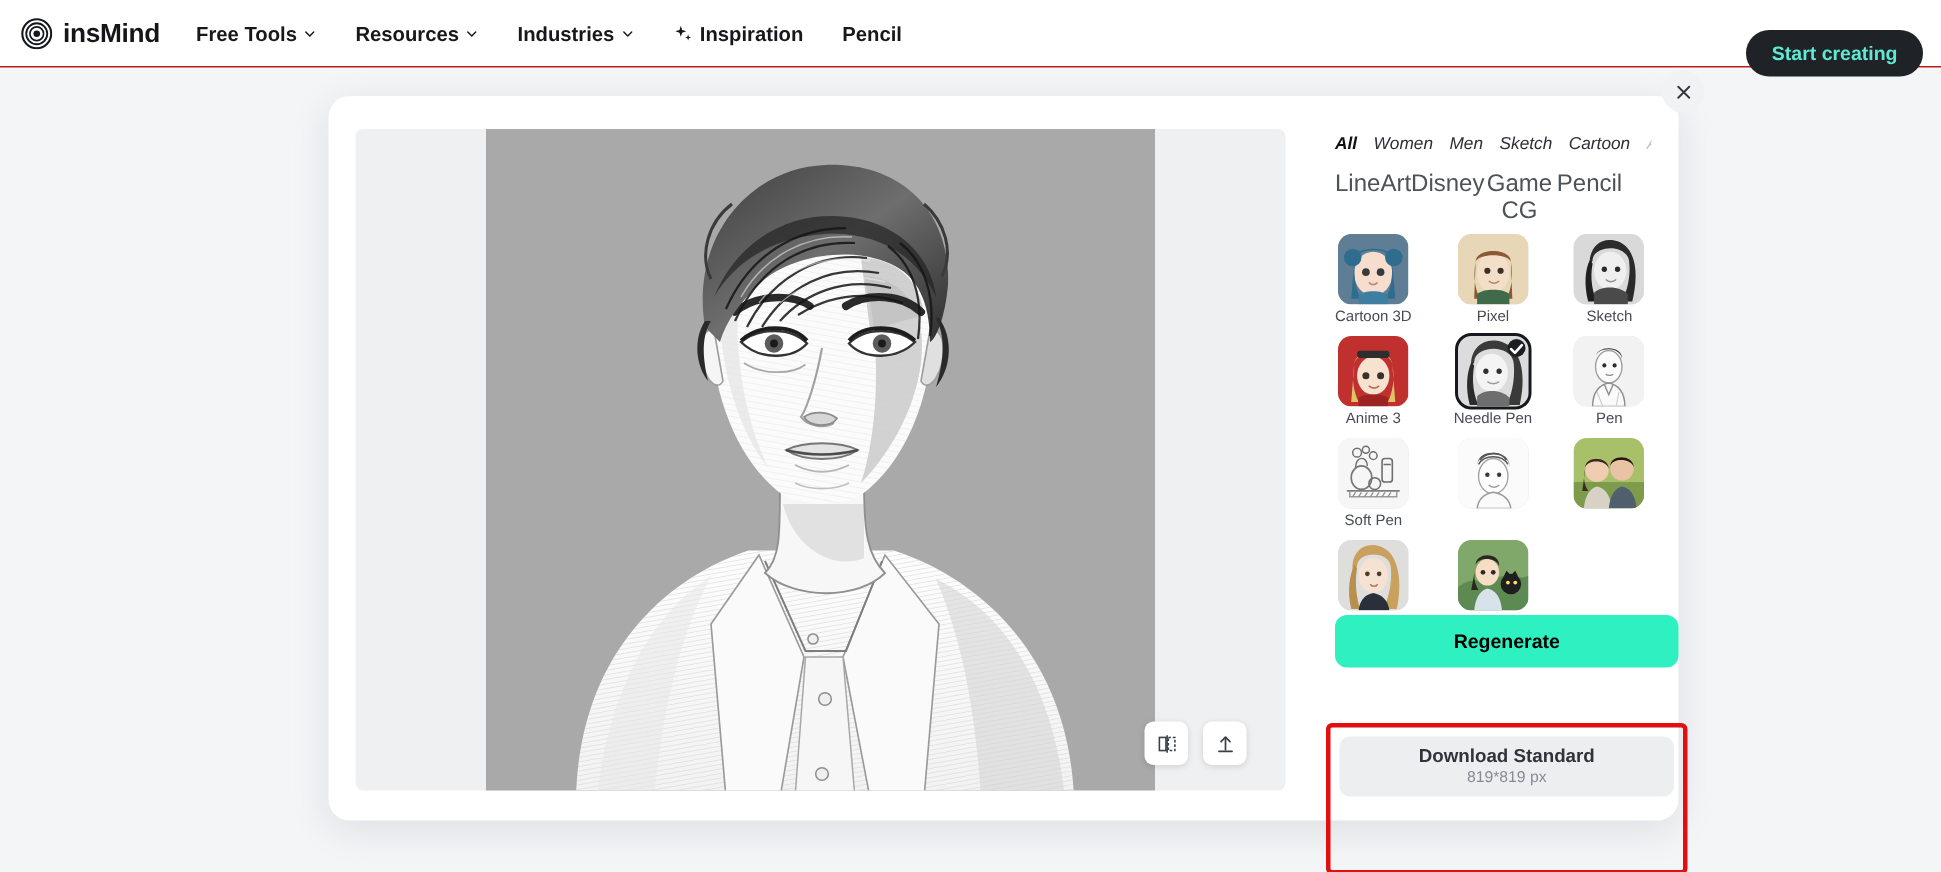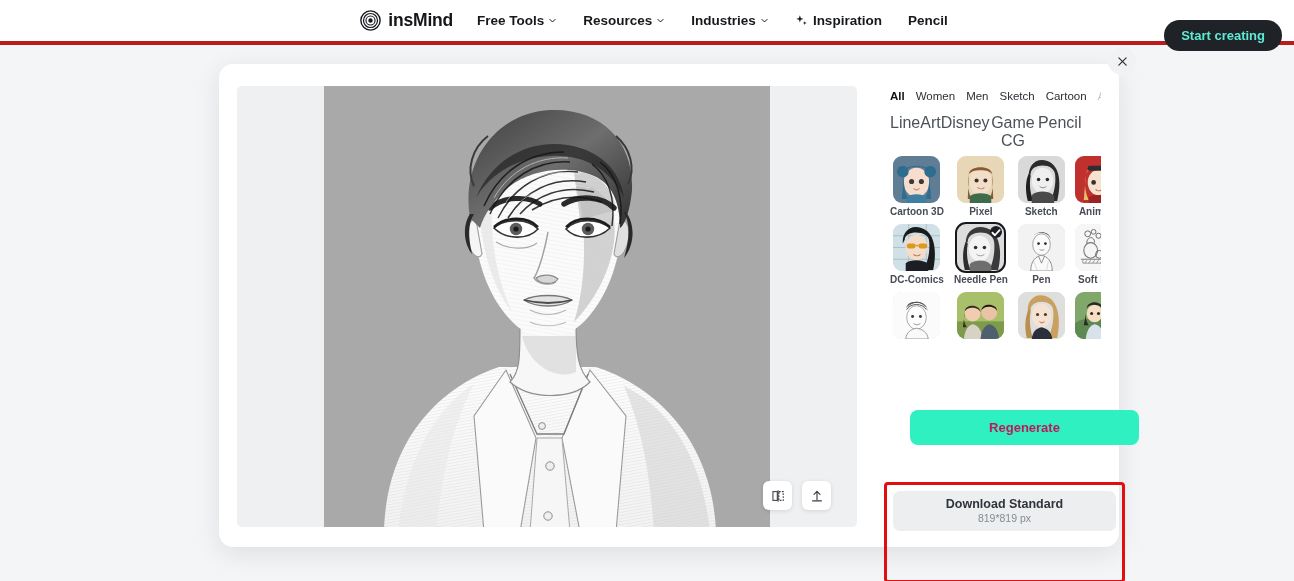--- a/index.html
+++ b/index.html
@@ -9,23 +9,22 @@
     background: #f4f5f7;
     overflow: hidden;
   }
 
   
   .topnav {
     position: absolute; top: 0; left: 0;
     width: 1294px; height: 45px;
     background: #ffffff;
     display: flex; align-items: center;
-    border-bottom: 4px solid #b91c1c;
+    border-bottom: 1px solid #b91c1c;
     z-index: 5;
-    justify-content: center;
   }
   .brand { display: flex; align-items: center; gap: 7px; margin-left: 14px; }
   .brand-logo { width: 21px; height: 21px; display: block; }
   .brand-name { font-size: 17.5px; font-weight: 600; color: #14161a; letter-spacing: -0.2px; }
 
   .navlinks { display: flex; align-items: center; margin-left: 24px; gap: 26px; }
   .navitem {
     display: flex; align-items: center; gap: 4px;
     font-size: 13.5px; font-weight: 700; color: #16181c;
     cursor: pointer; white-space: nowrap;
@@ -92,44 +91,44 @@
   .panel {
     position: absolute; left: 653px; top: 22px;
     width: 229px; height: 441px;
   }
 
   .tabrow {
     display: flex; align-items: center; gap: 11px;
     height: 20px; padding-left: 18px;
     font-size: 11.5px; color: #2b2f36;
     overflow: hidden;
+    font-style: italic;
   }
   .tab { cursor: pointer; white-space: nowrap; }
   .tab.active { font-weight: 700; color: #111; }
   .tab.faded { color: #c3c7cd; }
 
   .scrollarea {
     position: absolute; top: 26px; left: 0;
     width: 229px; height: 307px;
     overflow: hidden;
   }
   .toplabels {
     display: flex; padding: 0 18px; margin-top: 2px;
   }
   .toplabels span {
     flex: 1; text-align: center;
     font-size: 16px; color: #4d525a;
   }
 
   .grid {
     display: grid;
-    grid-template-columns: repeat(4, 1fr);
-    gap: 7px 10px;
+    grid-template-columns: repeat(3, 1fr);
+    gap: 7px 28px;
     padding: 6px 18px 0 18px;
-    font-weight: bold;
   }
   .cell { display: flex; flex-direction: column; align-items: center; cursor: pointer; }
   .thumb {
     position: relative;
     width: 47px; height: 47px;
     border-radius: 9px;
     overflow: hidden;
     background: #dfe2e6;
   }
   .thumb svg { display: block; width: 47px; height: 47px; }
@@ -147,24 +146,23 @@
     margin-top: 3px;
     font-size: 10px; color: #474c54;
     white-space: nowrap;
   }
 
   
   .regen {
     position: absolute; left: 18px; top: 324px;
     width: 229px; height: 35px;
     background: #2ff0c0; border: none; border-radius: 8px;
-    font-size: 13px; font-weight: 700; color: #be185d;
+    font-size: 13px; font-weight: 700; color: #000000;
     font-family: "Liberation Sans", sans-serif;
     cursor: pointer;
-    margin-left: 20px;
   }
 
   .dlgroup {
     position: absolute; left: 12px; top: 396px;
     width: 241px; height: 101px;
     border: 3px solid #e10f10;
     border-radius: 4px;
     padding: 6px;
   }
   .dl-hd {
@@ -475,42 +473,20 @@
               <rect x="13" y="10" width="22" height="5" rx="2" fill="#2e2e2e"></rect>
               <circle cx="19" cy="27" r="2.4" fill="#3a3025"></circle>
                 <circle cx="29" cy="27" r="2.4" fill="#3a3025"></circle>
               <path d="M21 34 C23 36 26 36 28 34" stroke="#bc6b58" stroke-width="1.1" fill="none"></path>
               <path d="M14 42 C18 39 30 39 34 42 L34 48 L14 48Z" fill="#9b2423"></path>
             </svg>
           </div>
           <span class="cell-label">Anime 3</span>
         </div>
 
-        <div class="cell">
-          <div class="thumb">
-            <svg viewBox="0 0 48 48">
-                <rect width="48" height="48" fill="#cfe0e6"></rect>
-              <g stroke="#aebfc6" stroke-width="1">
-                <line x1="0" y1="12" x2="48" y2="12"></line>
-                  <line x1="0" y1="24" x2="48" y2="24"></line>
-                <line x1="0" y1="36" x2="48" y2="36"></line>
-                  <line x1="16" y1="0" x2="16" y2="48"></line>
-                  <line x1="34" y1="0" x2="34" y2="48"></line>
-              </g>
-              <ellipse cx="24" cy="24" rx="11" ry="13" fill="#f3ddc9"></ellipse>
-              <path d="M12 16 C12 6 37 6 37 18 C38 30 35 40 31 47 L41 47 C45 28 43 8 29 4 C16 0 9 10 10 20Z" fill="#1b1b1b"></path>
-              <rect x="14" y="20" width="9" height="5" rx="2.2" fill="#d99a1e"></rect>
-              <rect x="26" y="20" width="9" height="5" rx="2.2" fill="#d99a1e"></rect>
-              <line x1="23" y1="22" x2="26" y2="22" stroke="#d99a1e" stroke-width="1.4"></line>
-              <path d="M21 31 C23 33 26 33 28 31" stroke="#b56f5f" stroke-width="1.1" fill="none"></path>
-              <path d="M13 40 C18 36 31 36 36 41 L36 48 L13 48Z" fill="#1d1d26"></path>
-            </svg>
-          </div>
-          <span class="cell-label">DC-Comics</span>
-        </div>
 
         <div class="cell selected">
           <div class="thumb">
             <svg viewBox="0 0 48 48">
                 <rect width="48" height="48" fill="#dcdcdc"></rect>
               <ellipse cx="23" cy="25" rx="11" ry="13" fill="#f4f4f4"></ellipse>
               <path d="M11 18 C11 6 37 5 38 19 C39 31 36 41 33 47 L42 47 C46 30 45 9 30 4 C17 0 8 9 9 21Z" fill="#3a3a3a"></path>
               <path d="M11 20 C9 31 11 41 14 47 L8 47 C5 35 6 25 9 18Z" fill="#2c2c2c"></path>
               <circle cx="19" cy="24" r="1.8" fill="#2f2f2f"></circle>
                 <circle cx="28" cy="24" r="1.8" fill="#2f2f2f"></circle>

